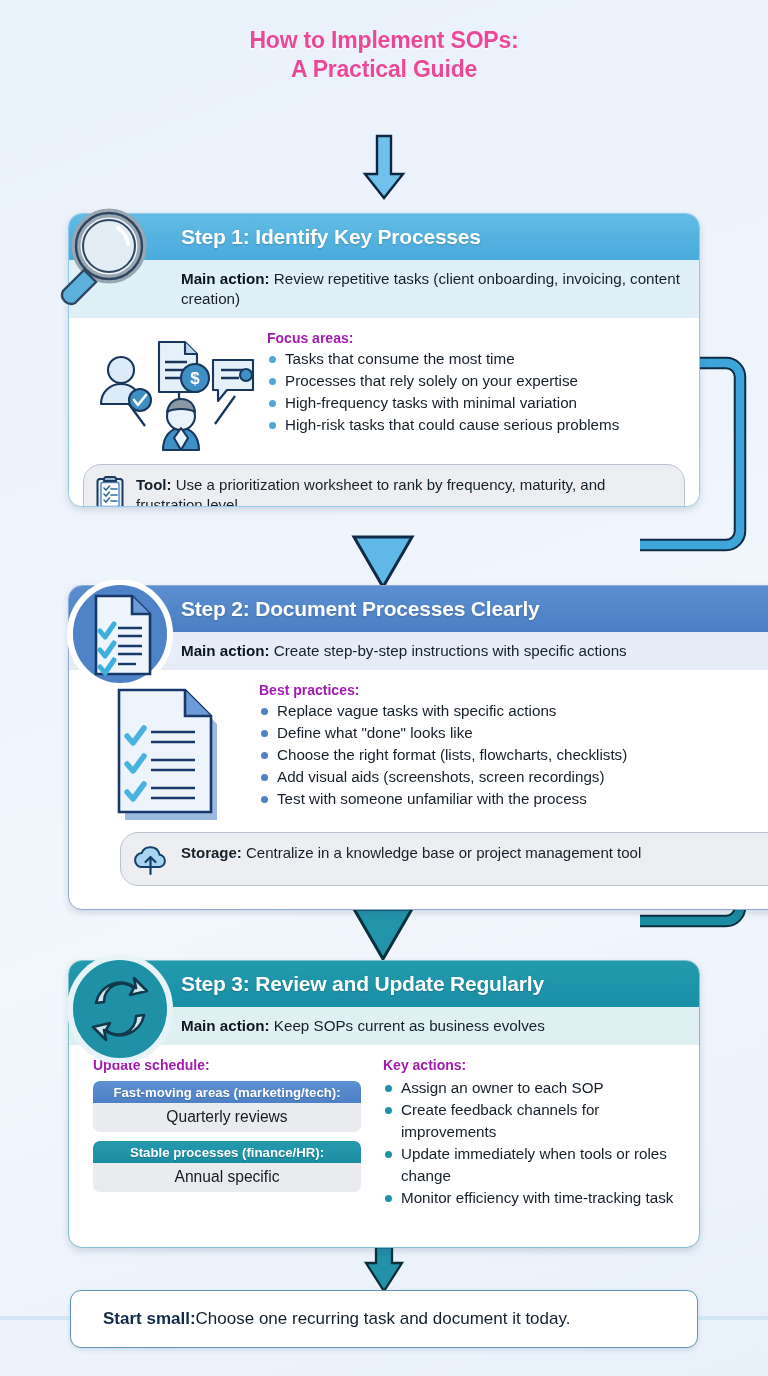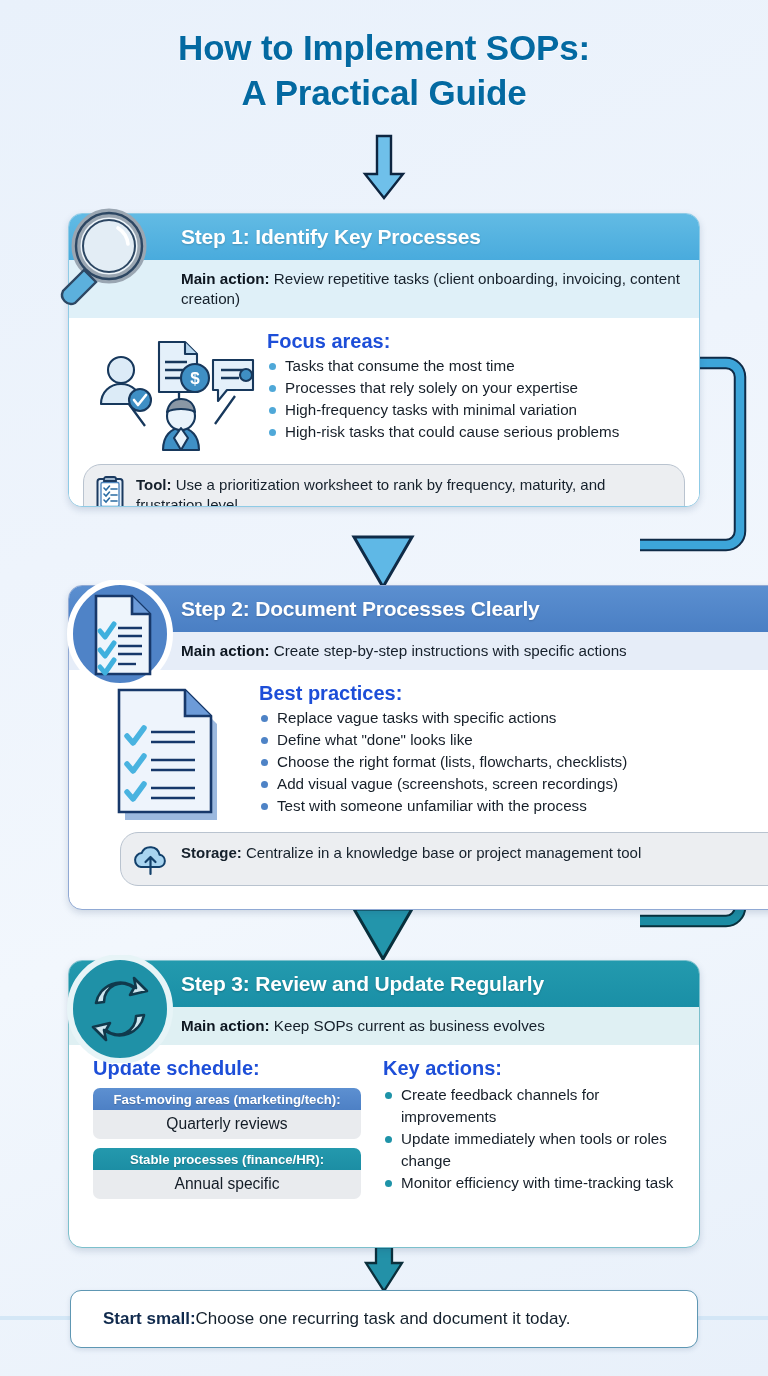--- a/index.html
+++ b/index.html
@@ -15,22 +15,22 @@
   }
   .bg-line {
     position: absolute; left: 0; width: 100%; height: 4px;
     background: #cfe4f5; opacity: .85;
   }
 
   
   .title {
     position: absolute; top: 26px; left: 0; width: 100%;
     text-align: center;
-    color: #0369a1;
-    font-size: 35px; font-weight: bold; line-height: 1.28;
+    color: #ec4899;
+    font-size: 23px; font-weight: bold; line-height: 1.28;
     letter-spacing: -.2px;
     text-shadow: 0 1px 1px rgba(255,255,255,.9);
   }
 
   
   .v-arrow { position: absolute; }
 
   
   .card {
     position: absolute;
@@ -68,21 +68,21 @@
   .s3 .card-main { background: #dff0f3; }
   .s3 { border: 1.6px solid #7cc0cc; }
 
   
   .badge {
     position: absolute; z-index: 6;
     display: flex; align-items: center; justify-content: center;
   }
 
   
-  .sec-title { font-size: 20px; font-weight: bold; color: #1d4ed8; margin-bottom: 2px; }
+  .sec-title { font-size: 14px; font-weight: bold; color: #a21caf; margin-bottom: 2px; }
   ul.bul { list-style: none; }
   ul.bul li {
     position: relative; padding-left: 18px;
     font-size: 15.2px; line-height: 1.44; color: #161f29;
   }
   ul.bul li::before {
     content: ""; position: absolute; left: 2px; top: 8px;
     width: 7px; height: 7px; border-radius: 50%;
   }
   .s1 ul.bul li::before { background: #4fa8d8; }
@@ -269,21 +269,21 @@
           <path d="M14 108 l6 7 l11 -15"></path>
         </g>
       </svg>
 
       <div style="padding-top:2px;">
         <div class="sec-title">Best practices:</div>
         <ul class="bul">
           <li>Replace vague tasks with specific actions</li>
           <li>Define what "done" looks like</li>
           <li>Choose the right format (lists, flowcharts, checklists)</li>
-          <li>Add visual vague (screenshots, screen recordings)</li>
+          <li>Add visual aids (screenshots, screen recordings)</li>
           <li>Test with someone unfamiliar with the process</li>
         </ul>
       </div>
     </div>
     <div class="note" style="margin-top:6px;margin-left:37px;">
       <svg style="flex:0 0 38px; margin-top:2px;" width="38" height="32" viewBox="0 0 38 32">
         <path d="M9 23 a7 7 0 0 1 0.6 -13.9 a9.5 9.5 0 0 1 18 1.6 a6.2 6.2 0 0 1 -0.3 12.3 z" fill="#a8d4f0" stroke="#12406b" stroke-width="2"></path>
         <path d="M18.5 30 V13 M18.5 13 l-5 5 M18.5 13 l5 5" fill="none" stroke="#12406b" stroke-width="2.2" stroke-linecap="round"></path>
       </svg>
       <div class="note-txt">
@@ -327,20 +327,21 @@
         </div>
         <div class="chip-b">
           <div class="chip-label">Stable processes (finance/HR):</div>
           <div class="chip-val">Annual specific</div>
         </div>
       </div>
 
       <div style="flex:1;">
         <div class="sec-title" style="margin-bottom:4px;">Key actions:</div>
         <ul class="bul">
+          <li>Assign an owner to each SOP</li>
           <li>Create feedback channels for improvements</li>
           <li>Update immediately when tools or roles change</li>
           <li>Monitor efficiency with time-tracking task</li>
         </ul>
       </div>
     </div>
   </div>
 </div>
 
 <svg class="badge" style="left:66px; top:955px; z-index:7;" width="108" height="108" viewBox="0 0 108 108">

